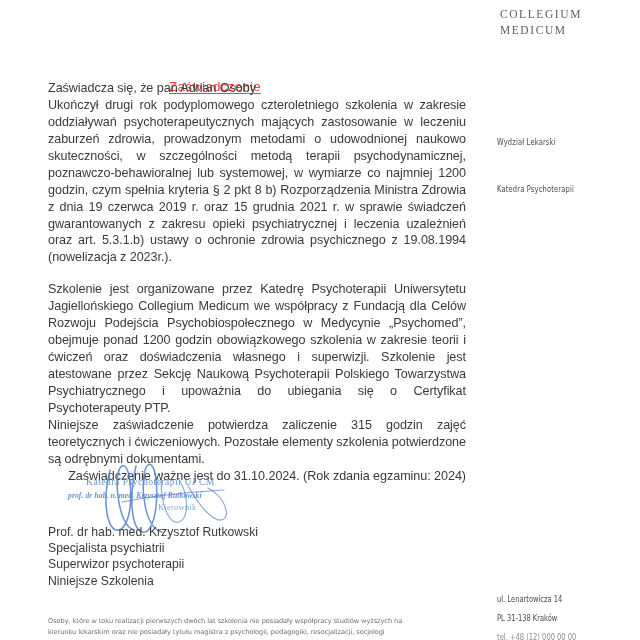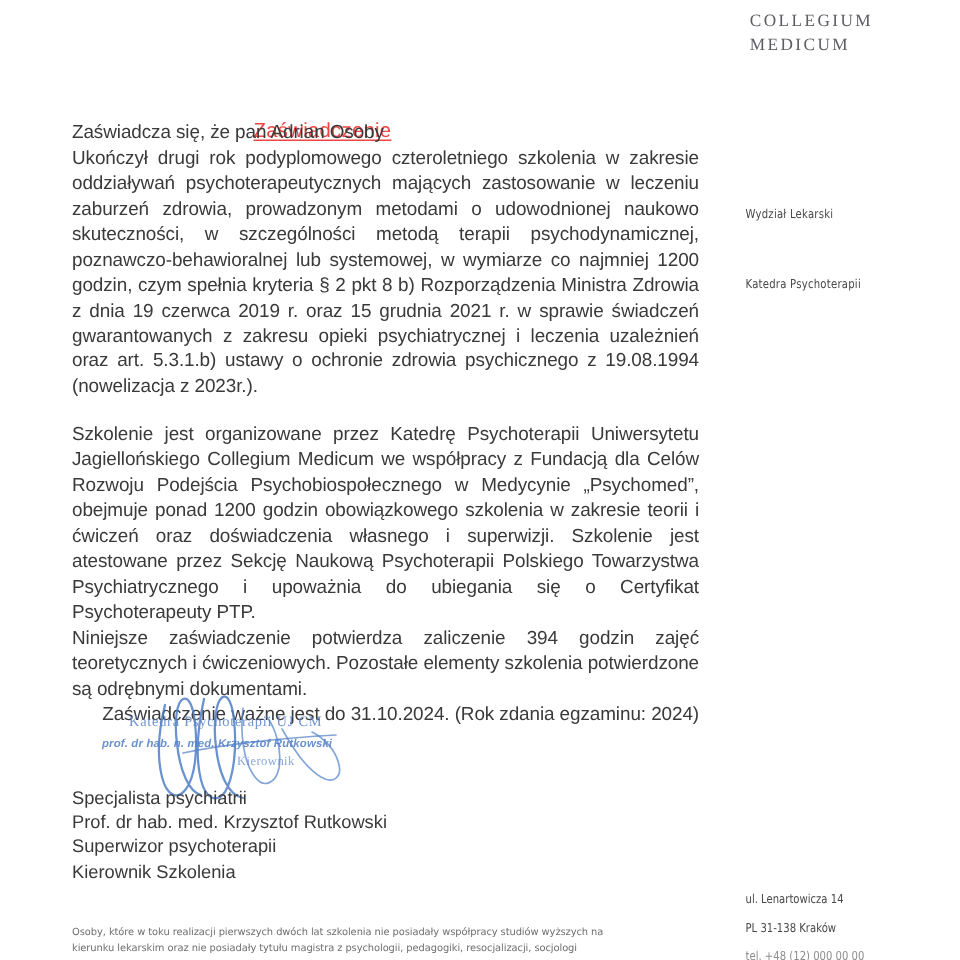--- a/index.html
+++ b/index.html
@@ -121,21 +121,21 @@
     color: #5b86c9;
     letter-spacing: 0.5px;
     white-space: nowrap;
     opacity: 0.88;
     margin-top: 14px;
   }
   .stamp-line2 {
     position: absolute;
     top: 29px;
     left: 6px;
-    font-family: Liberation Sans, sans-serif;
+    font-family: Liberation Serif, serif;
     font-style: italic;
     font-weight: bold;
     font-size: 7.6px;
     color: #5b86c9;
     letter-spacing: 0.1px;
     white-space: nowrap;
     opacity: 0.9;
   }
   .stamp-line3 {
     position: absolute;
@@ -207,42 +207,42 @@
   <div class="side-label" id="side-faculty">Wydział Lekarski</div>
   <div class="side-label" id="side-dept">Katedra Psychoterapii</div>
 
   <div class="doc-title">Zaświadczenie</div>
 
   <div class="body-wrap">
     <p class="para lead">Zaświadcza się, że pan Adrian Osoby</p>
     <p class="para">Ukończył drugi rok podyplomowego czteroletniego szkolenia w zakresie oddziaływań psychoterapeutycznych mających zastosowanie w leczeniu zaburzeń zdrowia, prowadzonym metodami o udowodnionej naukowo skuteczności, w szczególności metodą terapii psychodynamicznej, poznawczo-behawioralnej lub systemowej, w wymiarze co najmniej 1200 godzin, czym spełnia kryteria § 2 pkt 8 b) Rozporządzenia Ministra Zdrowia z dnia 19 czerwca 2019 r. oraz 15 grudnia 2021 r. w sprawie świadczeń gwarantowanych z zakresu opieki psychiatrycznej i leczenia uzależnień oraz art. 5.3.1.b) ustawy o ochronie zdrowia psychicznego z 19.08.1994 (nowelizacja z 2023r.).</p>
     <div class="gap"></div>
     <p class="para">Szkolenie jest organizowane przez Katedrę Psychoterapii Uniwersytetu Jagiellońskiego Collegium Medicum we współpracy z Fundacją dla Celów Rozwoju Podejścia Psychobiospołecznego w Medycynie „Psychomed”, obejmuje ponad 1200 godzin obowiązkowego szkolenia w zakresie teorii i ćwiczeń oraz doświadczenia własnego i superwizji. Szkolenie jest atestowane przez Sekcję Naukową Psychoterapii Polskiego Towarzystwa Psychiatrycznego i upoważnia do ubiegania się o Certyfikat Psychoterapeuty PTP.</p>
-    <p class="para">Niniejsze zaświadczenie potwierdza zaliczenie 394 godzin zajęć teoretycznych i ćwiczeniowych. Pozostałe elementy szkolenia potwierdzone są odrębnymi dokumentami.</p>
+    <p class="para">Niniejsze zaświadczenie potwierdza zaliczenie 315 godzin zajęć teoretycznych i ćwiczeniowych. Pozostałe elementy szkolenia potwierdzone są odrębnymi dokumentami.</p>
     <p class="para tail">Zaświadczenie ważne jest do 31.10.2024. (Rok zdania egzaminu: 2024)</p>
   </div>
 
   <div class="stamp-area">
     <div class="stamp-line1">Katedra Psychoterapii UJ CM</div>
     <div class="stamp-line2">prof. dr hab. n. med. Krzysztof Rutkowski</div>
     <div class="stamp-line3">Kierownik</div>
     <svg class="signature-svg" viewBox="0 0 230 82">
       <path class="sig-path" d="M18,14 C14,30 12,46 16,62 C19,74 26,78 32,70 C38,62 40,44 38,26 C37,16 34,8 30,10 C26,12 24,24 26,40 C28,58 34,72 42,74"></path>
       <path class="sig-path" d="M44,10 C40,28 38,48 42,64 C45,76 52,80 58,72 C64,62 66,42 64,24 C63,14 60,6 56,9 C52,12 50,26 52,42 C54,60 60,74 70,76"></path>
       <path class="sig-path thin" d="M70,16 C68,32 70,52 78,62 C84,70 92,66 94,56 C96,44 92,30 86,22"></path>
       <path class="sig-path thin" d="M30,46 C60,40 96,36 132,34"></path>
       <path class="sig-path thin" d="M96,30 C104,44 112,56 122,62 C130,67 136,62 134,54 C132,44 124,36 116,32"></path>
     </svg>
   </div>
 
   <div class="signer">
+    <div>Prof. dr hab. med. Krzysztof Rutkowski</div>
     <div>Specjalista psychiatrii</div>
-    <div>Prof. dr hab. med. Krzysztof Rutkowski</div>
     <div>Superwizor psychoterapii</div>
-    <div>Kierownik Szkolenia</div>
+    <div>Niniejsze Szkolenia</div>
   </div>
 
   <div class="addr-line" id="addr-street">ul. Lenartowicza 14</div>
   <div class="addr-line" id="addr-city">PL 31-138 Kraków</div>
   <div class="addr-line" id="addr-phone">tel. +48 (12) 000 00 00</div>
 
   <div class="footnote">
     <div>Osoby, które w toku realizacji pierwszych dwóch lat szkolenia nie posiadały współpracy studiów wyższych na</div>
     <div>kierunku lekarskim oraz nie posiadały tytułu magistra z psychologii, pedagogiki, resocjalizacji, socjologi</div>
   </div>

